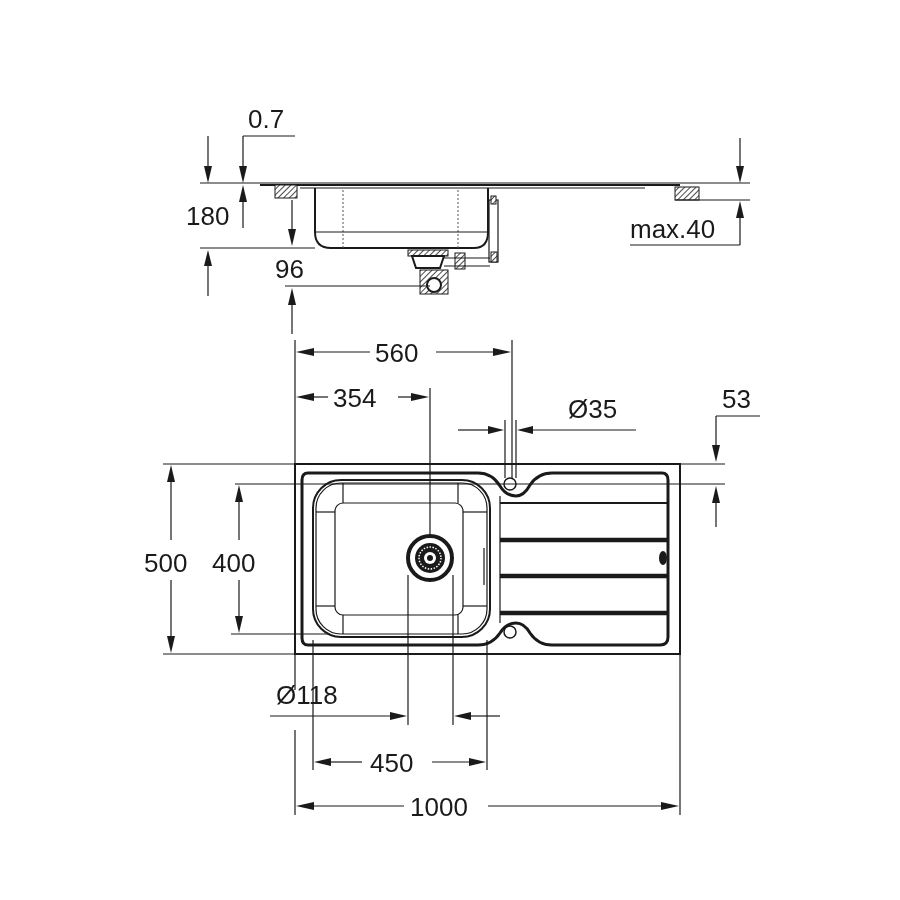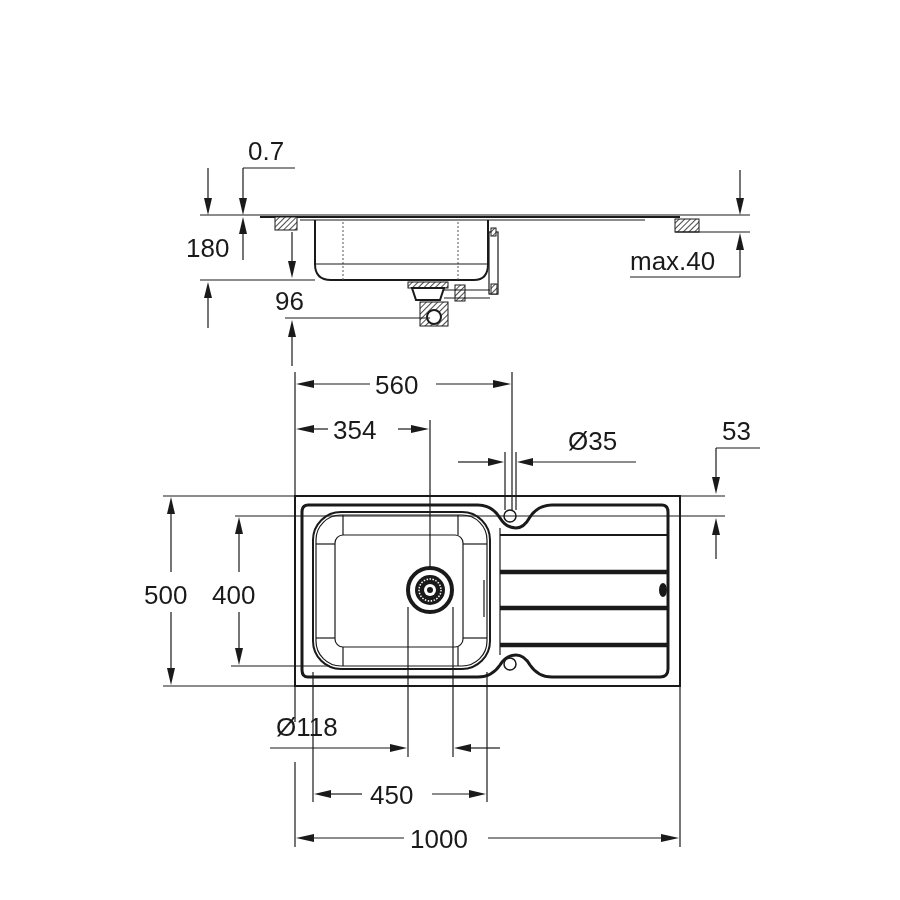--- a/index.html
+++ b/index.html
@@ -1,17 +1,17 @@
 <!DOCTYPE html>
 <html><head>
   <meta charset="utf-8">
   <style>
     html, body { margin: 0; padding: 0; background: #ffffff; }
     body { width: 900px; height: 900px; overflow: hidden; }
-    #canvas { position: relative; width: 900px; height: 772px; margin-top: 32px; }
+    #canvas { position: relative; width: 900px; height: 772px; }
     svg { position: absolute; left: 0; top: 0; }
     .dim-text {
       font-family: "Liberation Sans", sans-serif;
       font-size: 26px;
       fill: #1a1a1a;
     }
     .thin { stroke: #1a1a1a; stroke-width: 1.2; fill: none; }
     .med { stroke: #1a1a1a; stroke-width: 2; fill: none; }
     .thick { stroke: #1a1a1a; stroke-width: 3; fill: none; }
     .heavy { stroke: #1a1a1a; stroke-width: 4.5; fill: none; }

